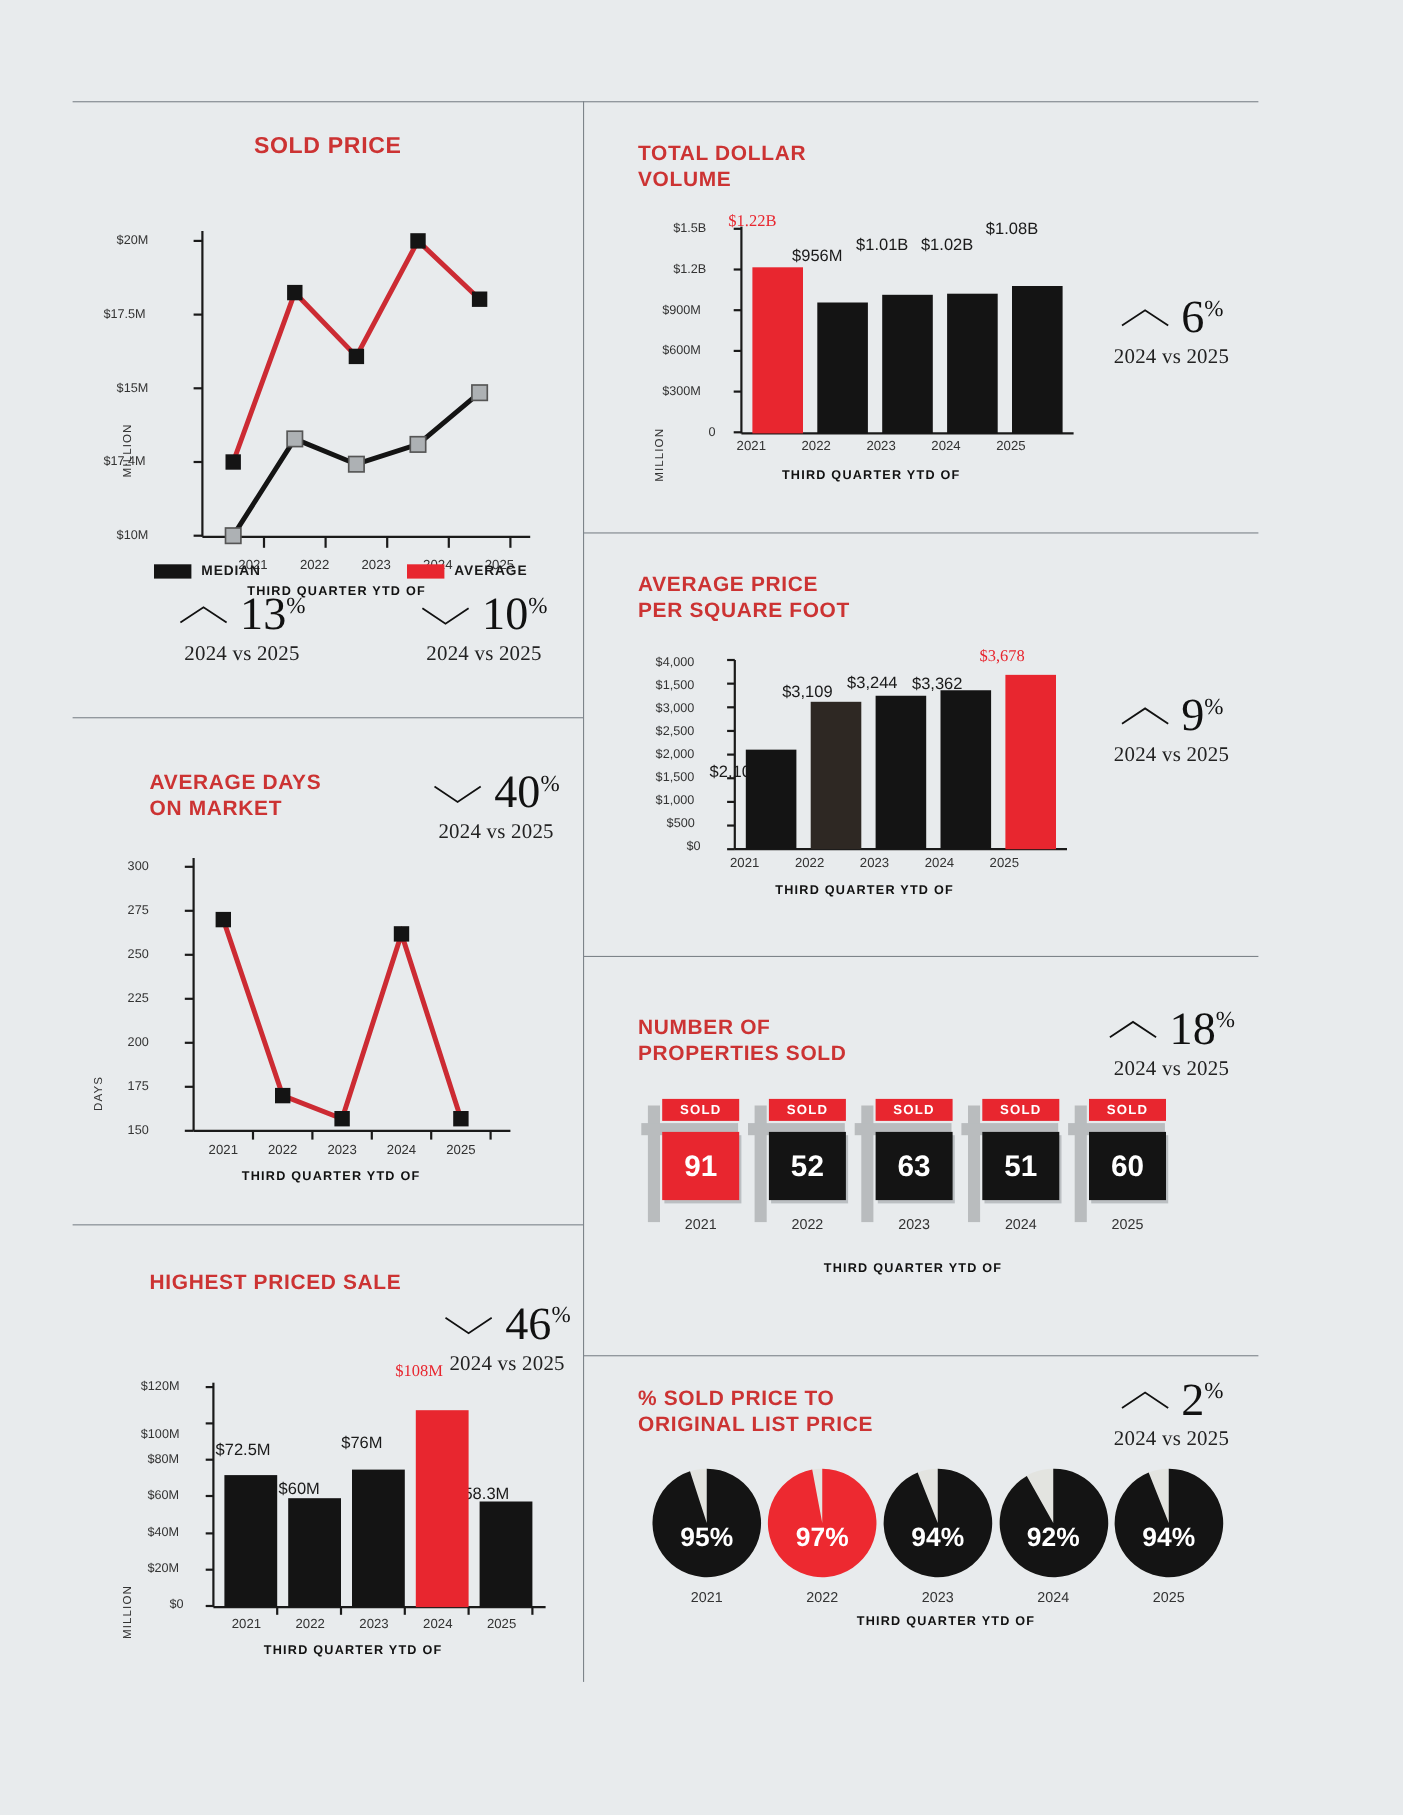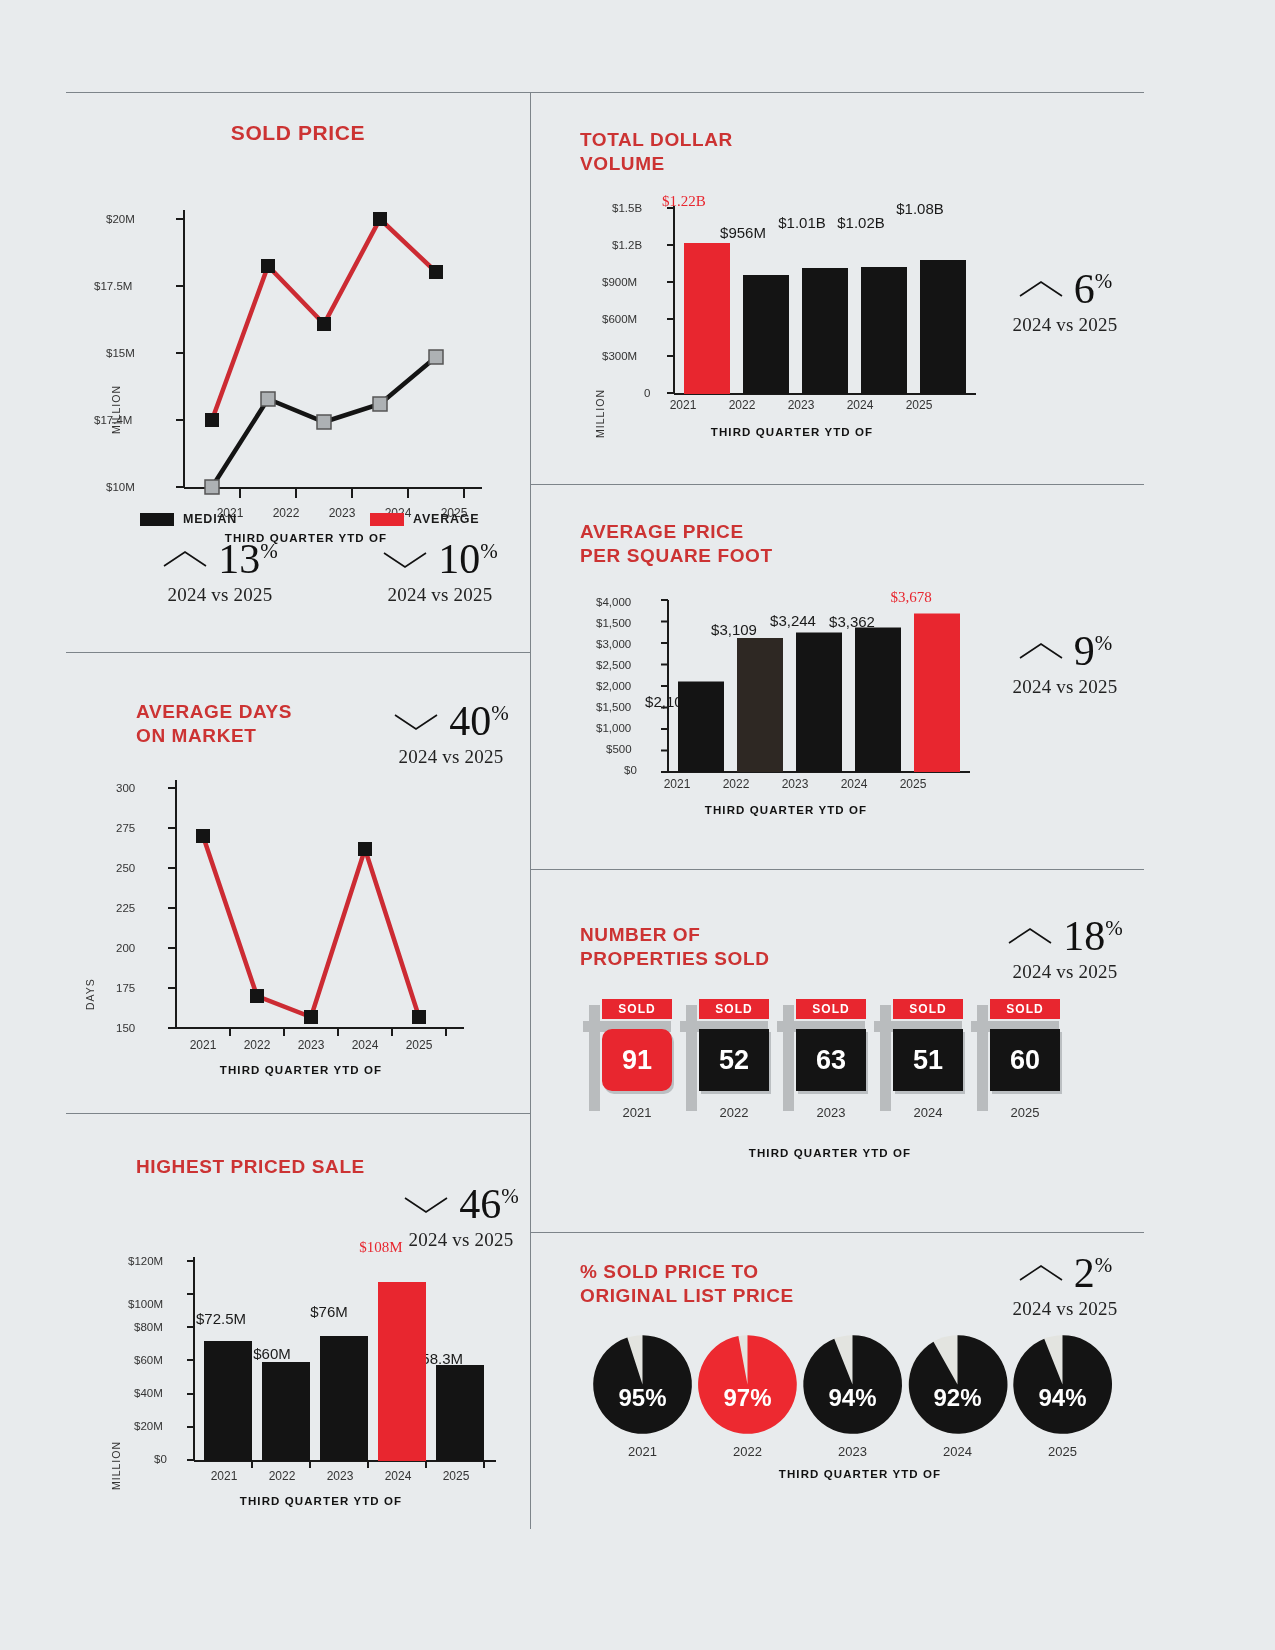--- a/index.html
+++ b/index.html
@@ -454,21 +454,21 @@
         <span class="delta-num"><span>18</span><span class="pct">%</span></span>
       </div>
       <div class="delta-sub">2024 vs 2025</div>
     </div>
 
     <div class="signs" style="left:0px; top:82px;">
       <div class="sign">
         <div class="sign-post"></div>
         <div class="sign-arm"></div>
         <div class="sign-sold">SOLD</div>
-        <div class="sign-box" style="background:#e8262f;border-radius:10px;">91</div>
+        <div class="sign-box" style="background:#e8262f;">91</div>
         <div class="sign-year">2021</div>
       </div>
       <div class="sign">
         <div class="sign-post"></div>
         <div class="sign-arm"></div>
         <div class="sign-sold">SOLD</div>
         <div class="sign-box" style="background:#141414;">52</div>
         <div class="sign-year">2022</div>
       </div>
       <div class="sign">

